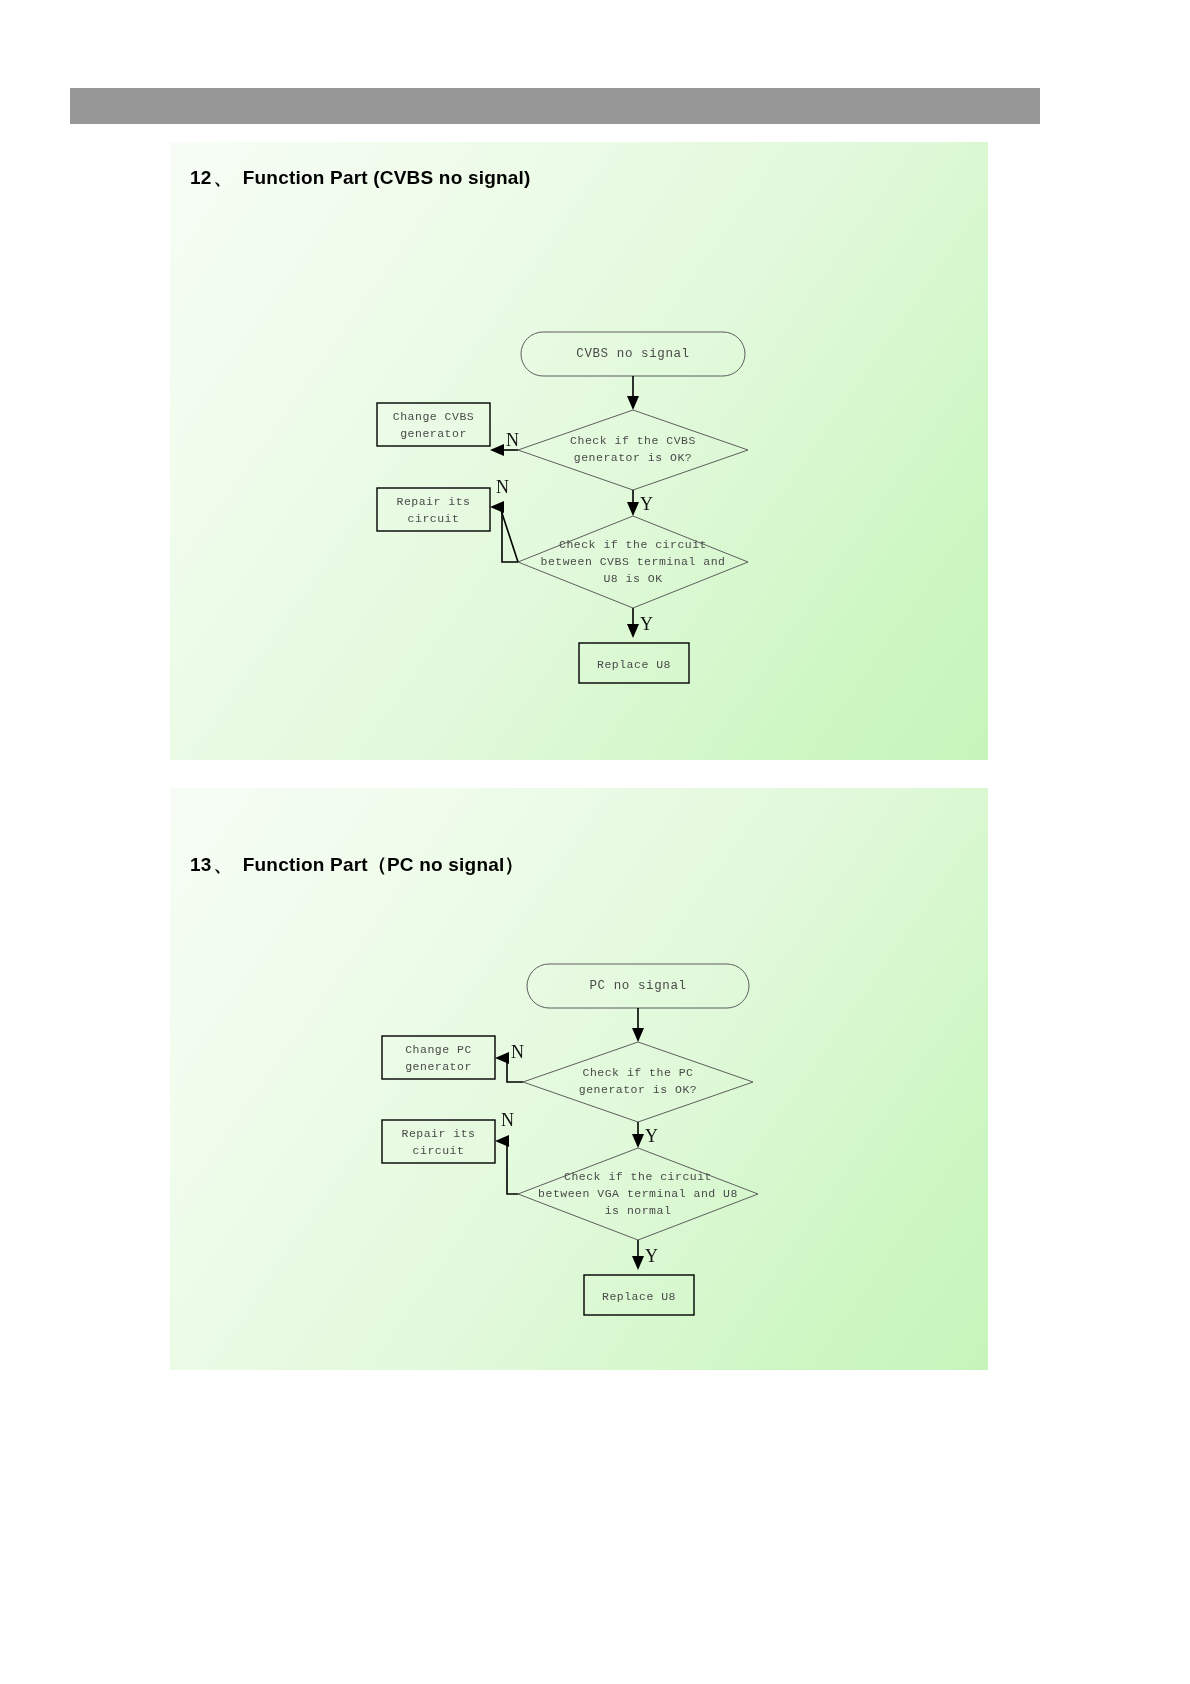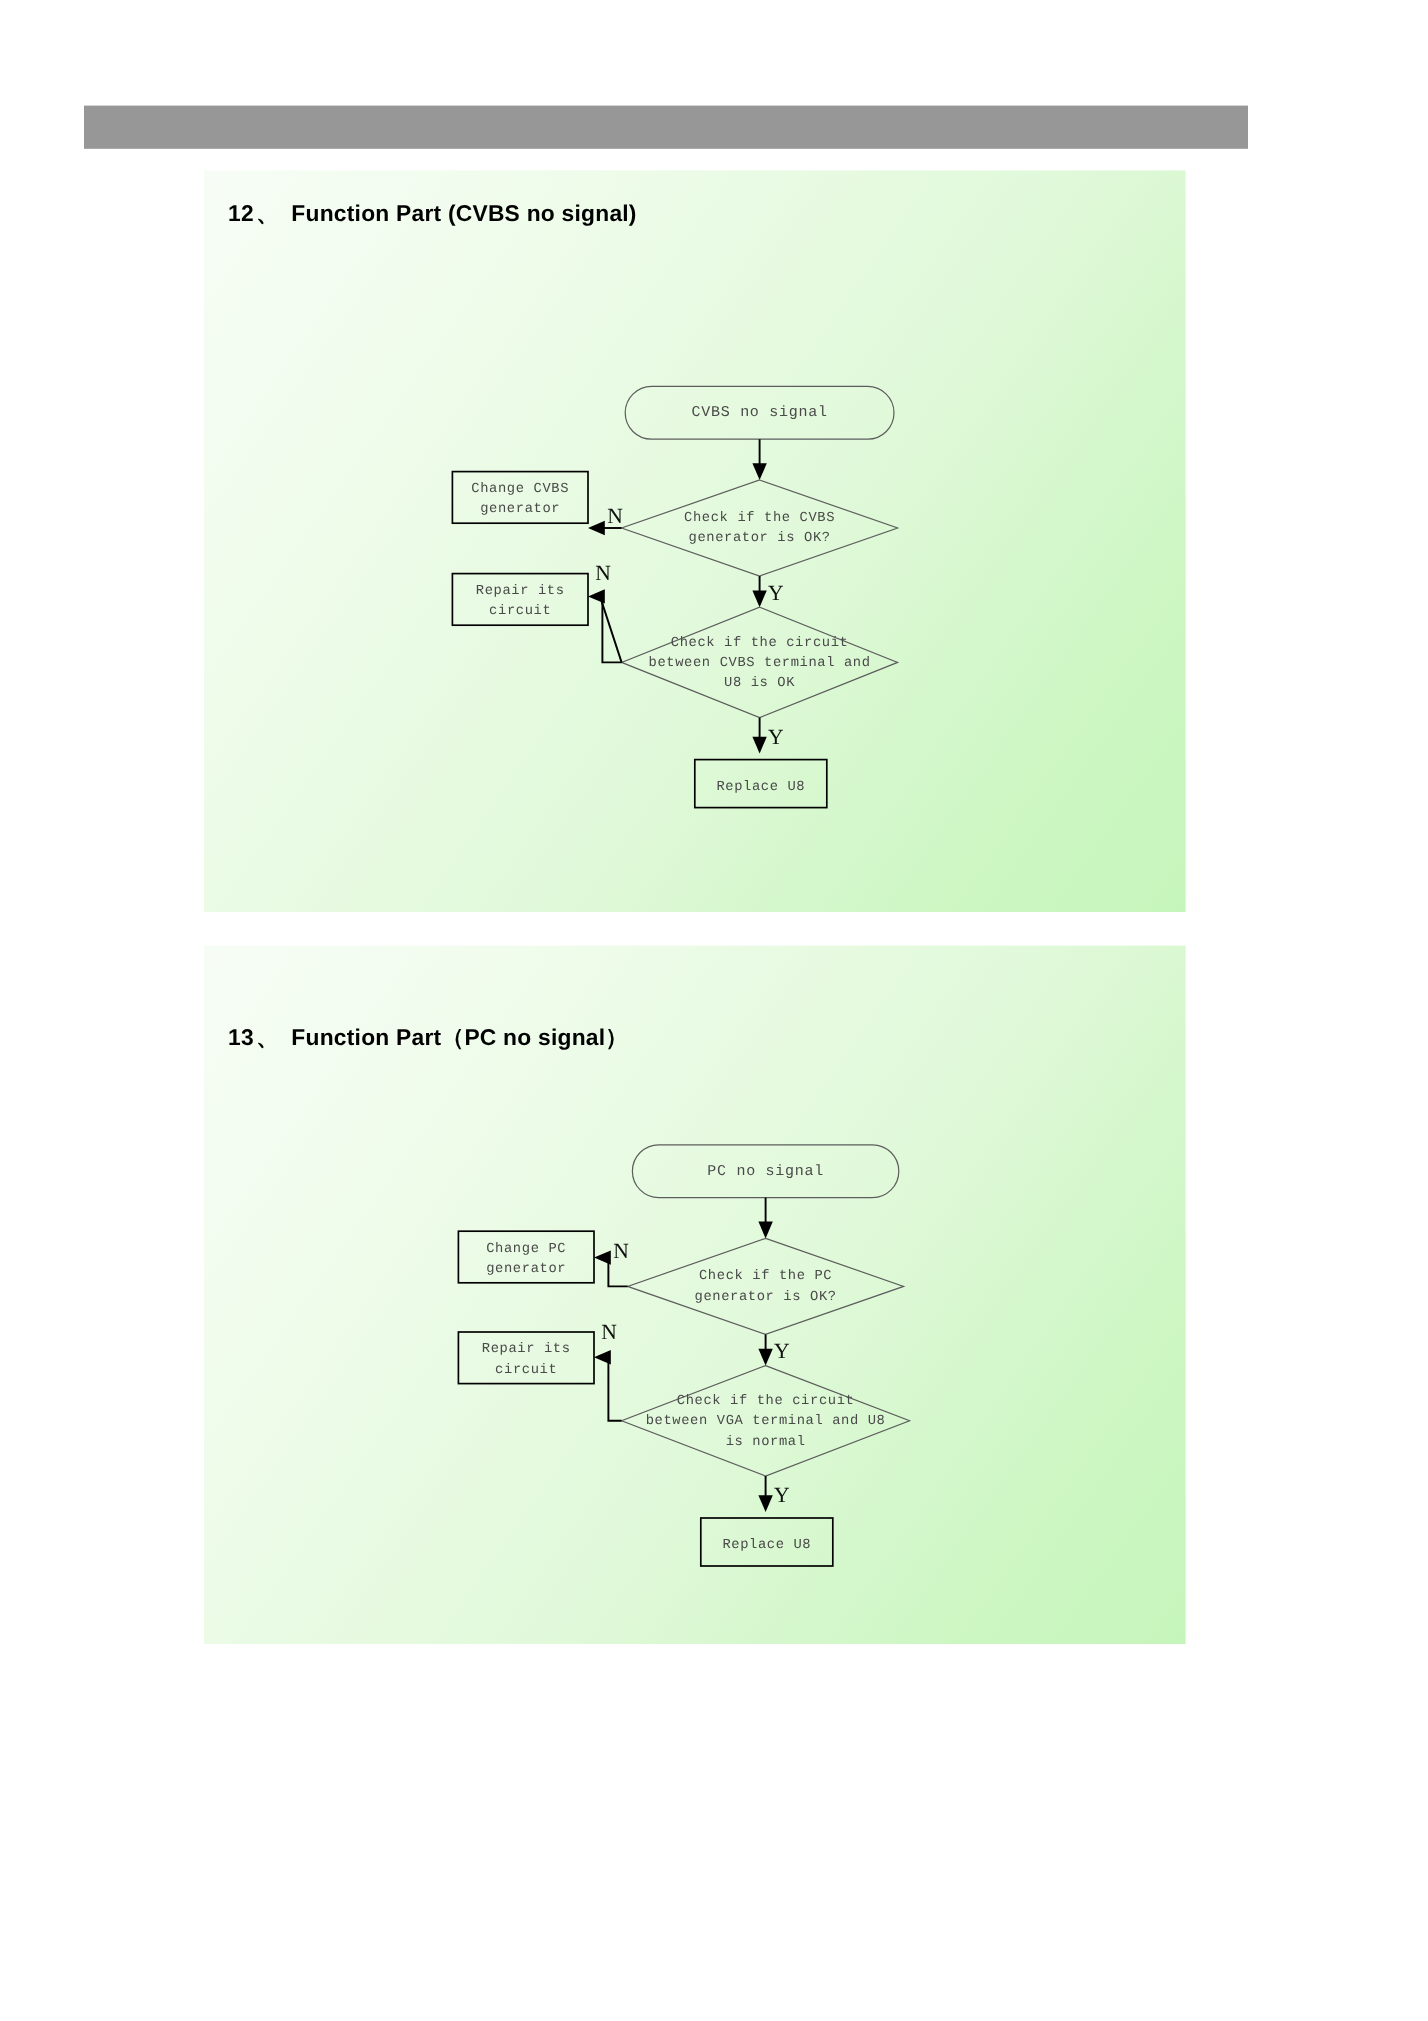--- a/index.html
+++ b/index.html
@@ -47,21 +47,21 @@
   }
   #heading-1 { left: 190px; top: 165px; }
   #heading-2 { left: 190px; top: 852px; }
   .heading-num { margin-right: 2px; }
   .heading-sep { margin-right: 10px; }
 
   
   .flow-canvas {
     position: absolute;
     left: 0;
-    top: 6px;
+    top: 16px;
     width: 902px;
     height: 100%;
     text-align: center;
   }
   .flow-canvas svg { display: block; }
 
   .node-text {
     font-family: "Liberation Mono", monospace;
     font-size: 12.5px;
     fill: #4a4a4a;

